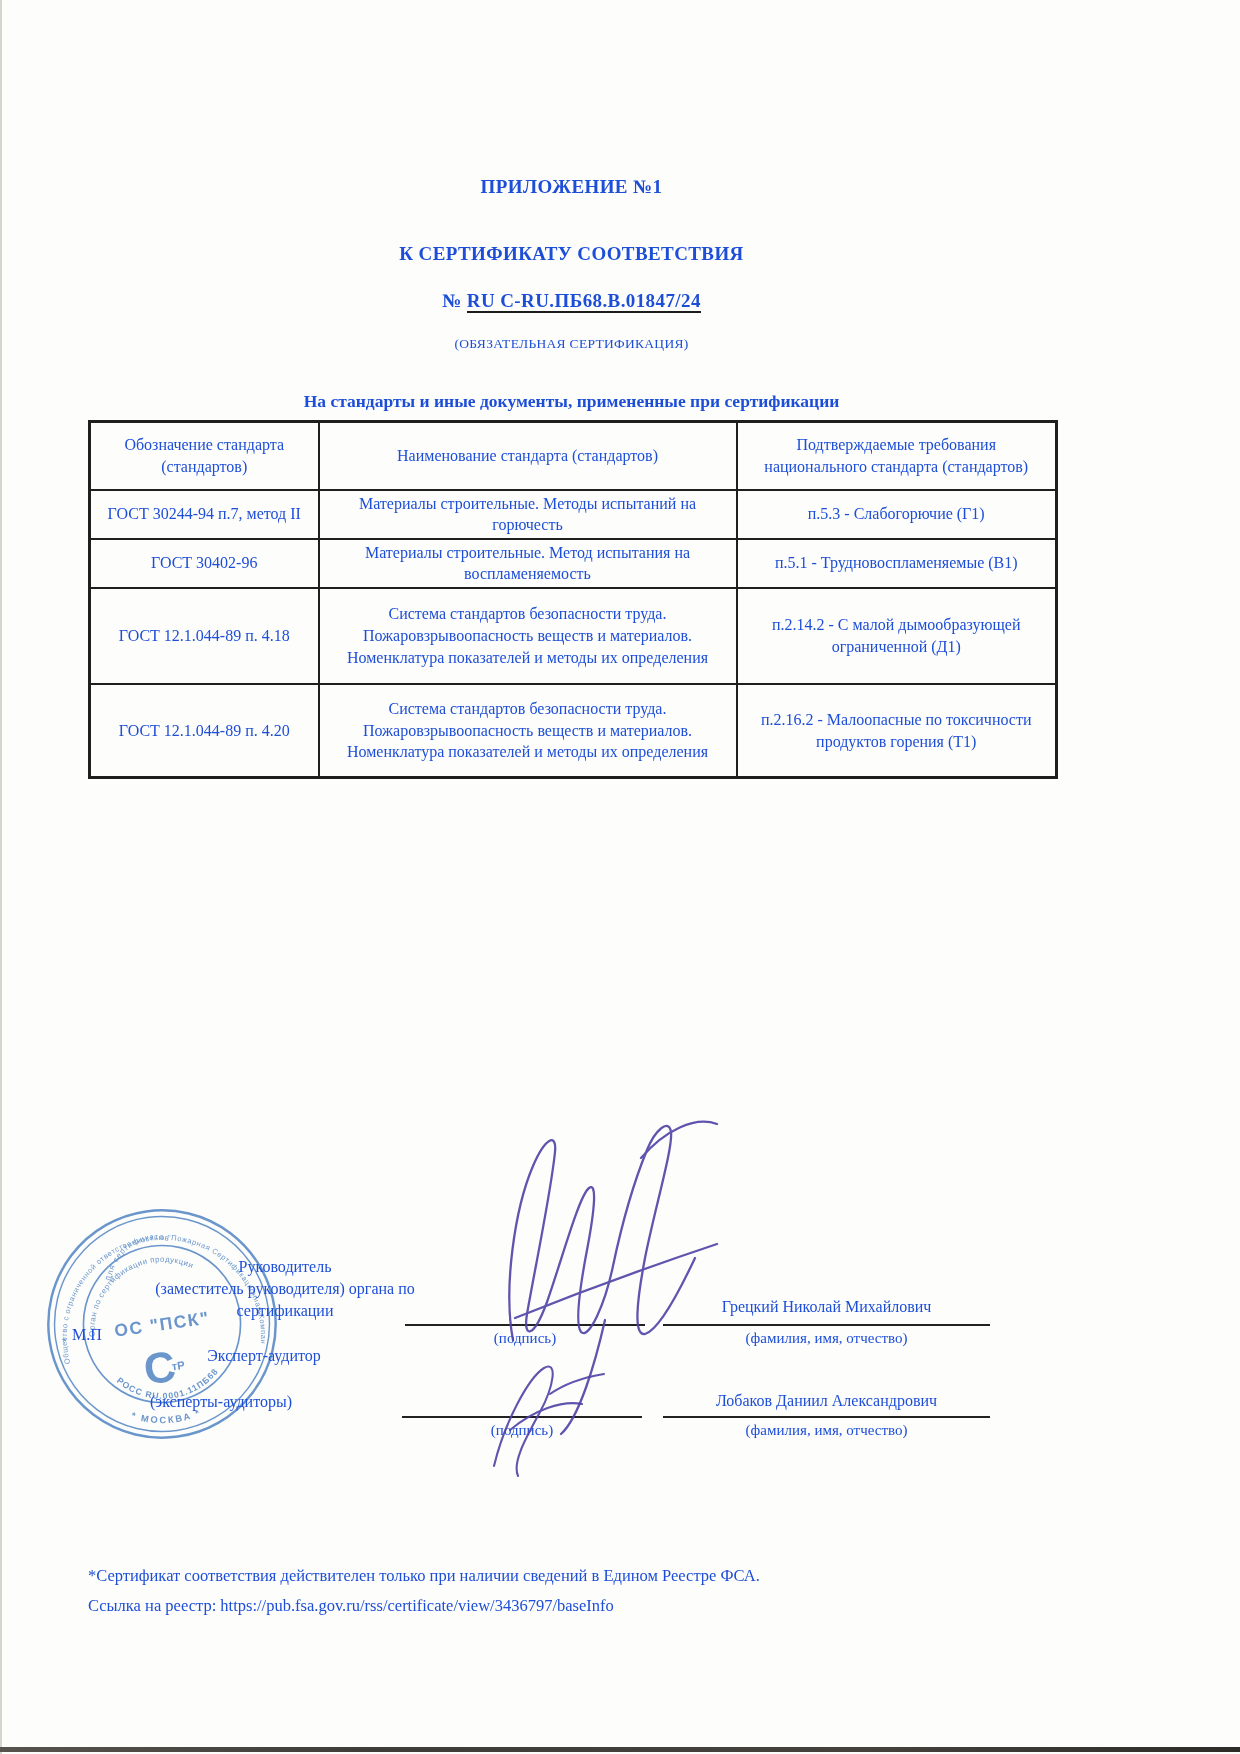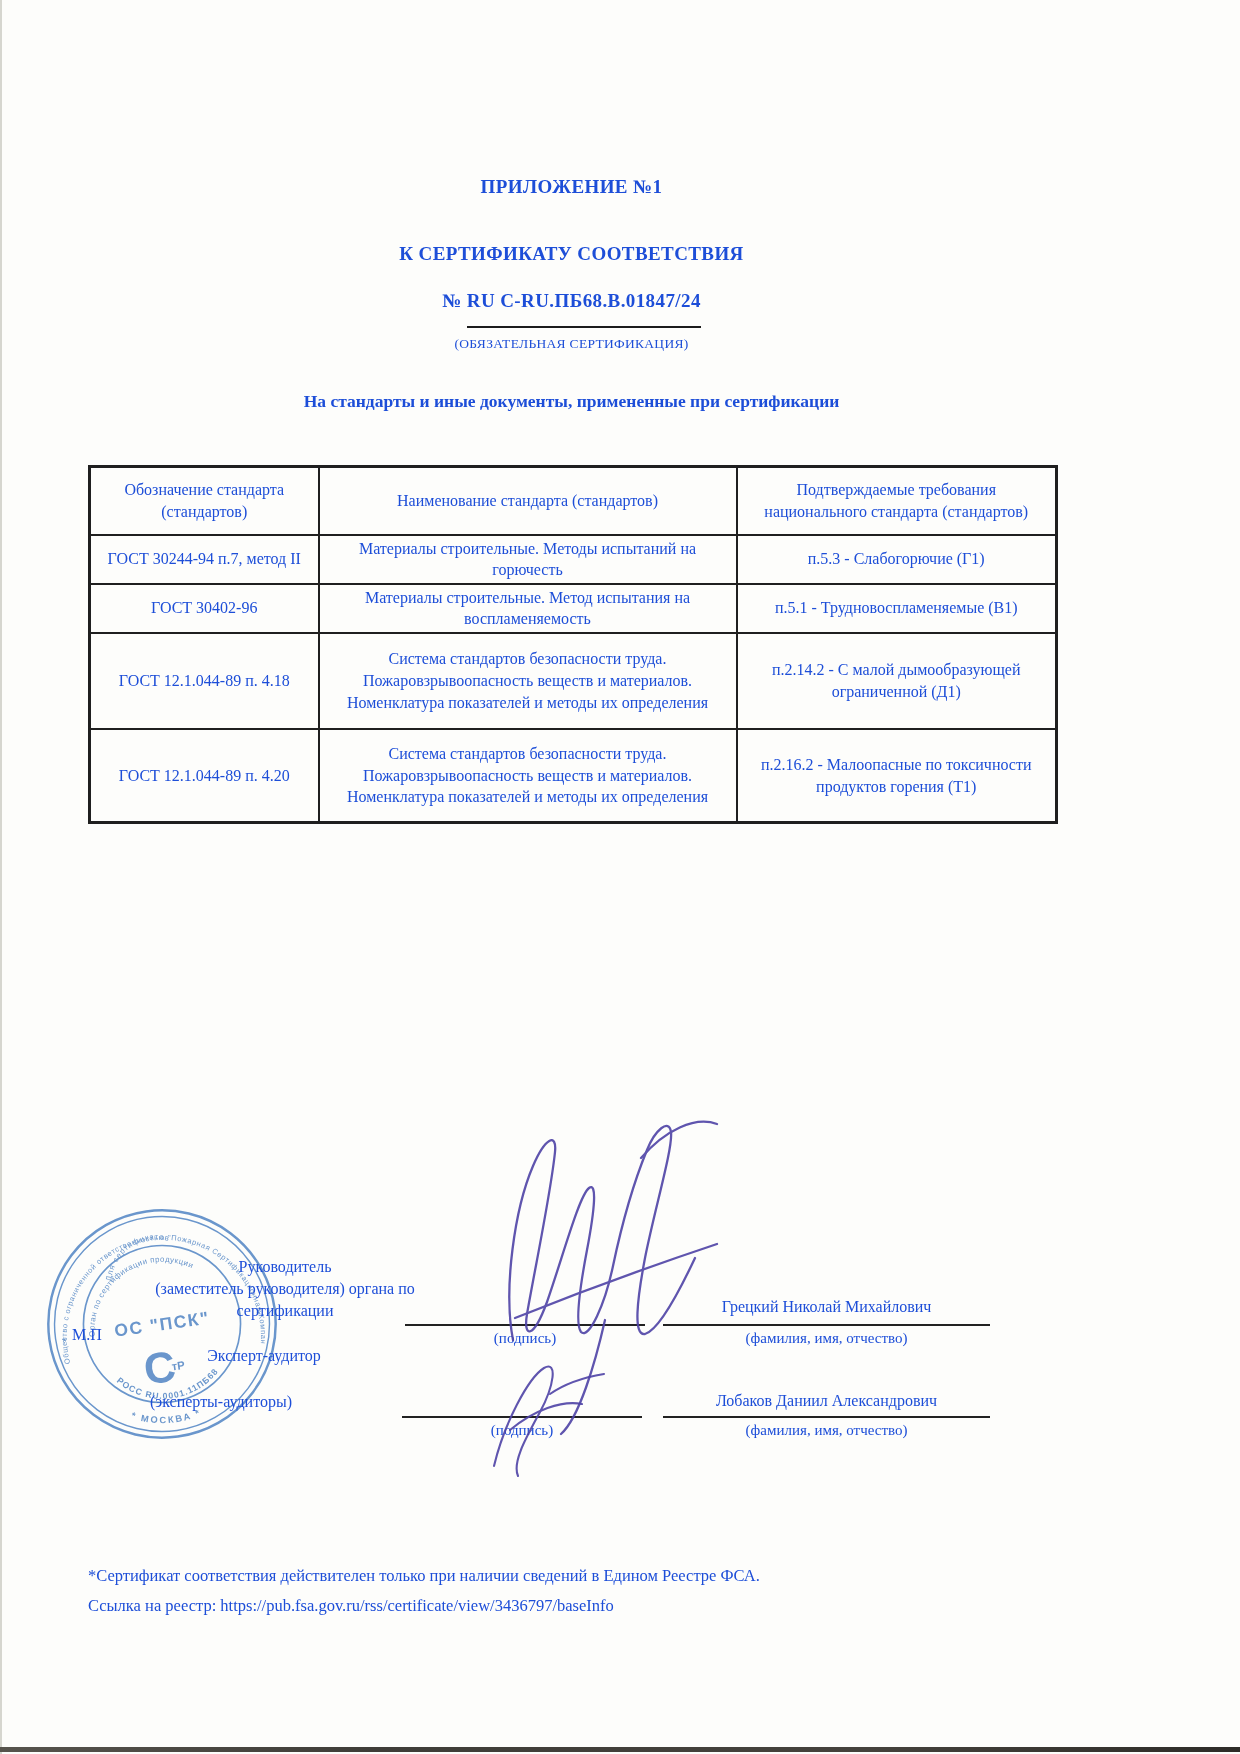--- a/index.html
+++ b/index.html
@@ -10,27 +10,26 @@
     background:#fdfdfb;
     font-family:"Liberation Serif","DejaVu Serif",serif;
     color:#1d4ed8;
     overflow:hidden;
   }
   .abs{position:absolute;}
   
   .hdr{left:88px;width:967px;text-align:center;font-weight:bold;font-size:19px;letter-spacing:.4px;}
   .hdr-small{left:88px;width:967px;text-align:center;font-size:13.5px;letter-spacing:.3px;}
   .subtitle{left:88px;width:967px;text-align:center;font-weight:bold;font-size:17.5px;}
-  .cert-num-underline{border-bottom:2px solid #1c1c1c;padding-bottom:15px;}
+  .cert-num-underline{border-bottom:2px solid #1c1c1c;padding-bottom:0;}
   
   table.std{
     position:absolute;left:88px;top:420px;width:967px;
     border-collapse:collapse;table-layout:fixed;
     font-size:16px;
-    margin-top:45px;
   }
   table.std td,table.std th{
     border:2px solid #1f1f1f;
     text-align:center;vertical-align:middle;
     padding:2px 10px;font-weight:normal;line-height:1.35;
   }
   table.std{border:3px solid #1f1f1f;}
   col.c1{width:229px;} col.c2{width:418px;} col.c3{width:320px;}
   tr.rh{height:68px;} tr.r1{height:46px;} tr.r2{height:46px;} tr.r3{height:96px;} tr.r4{height:94px;}
   

